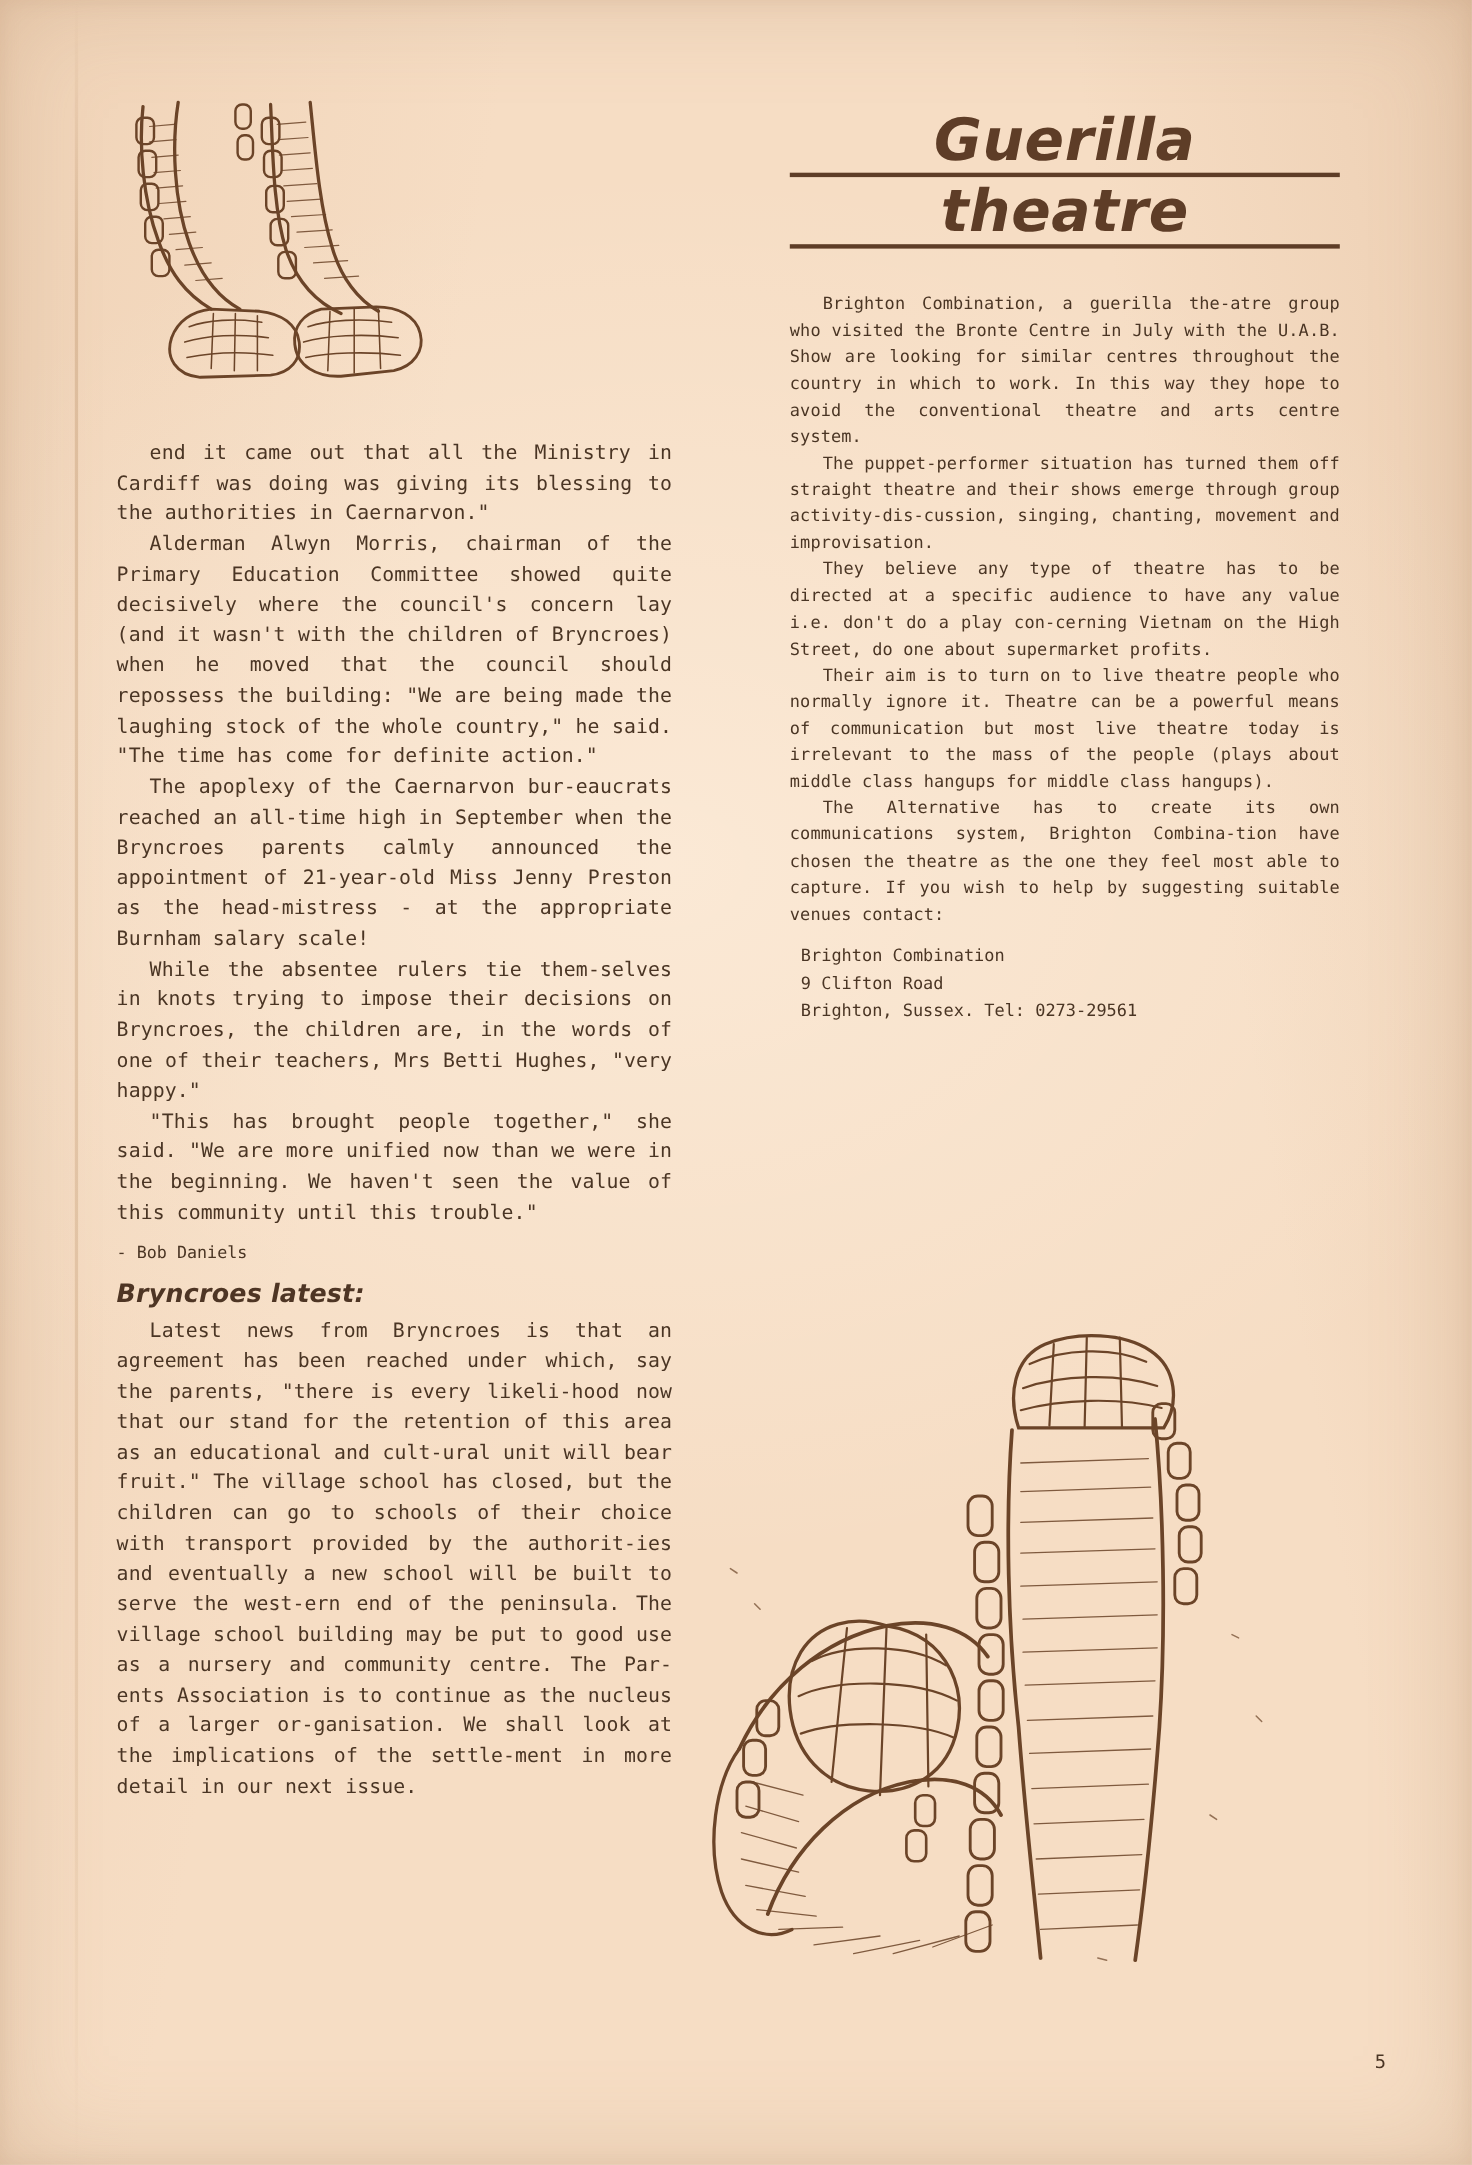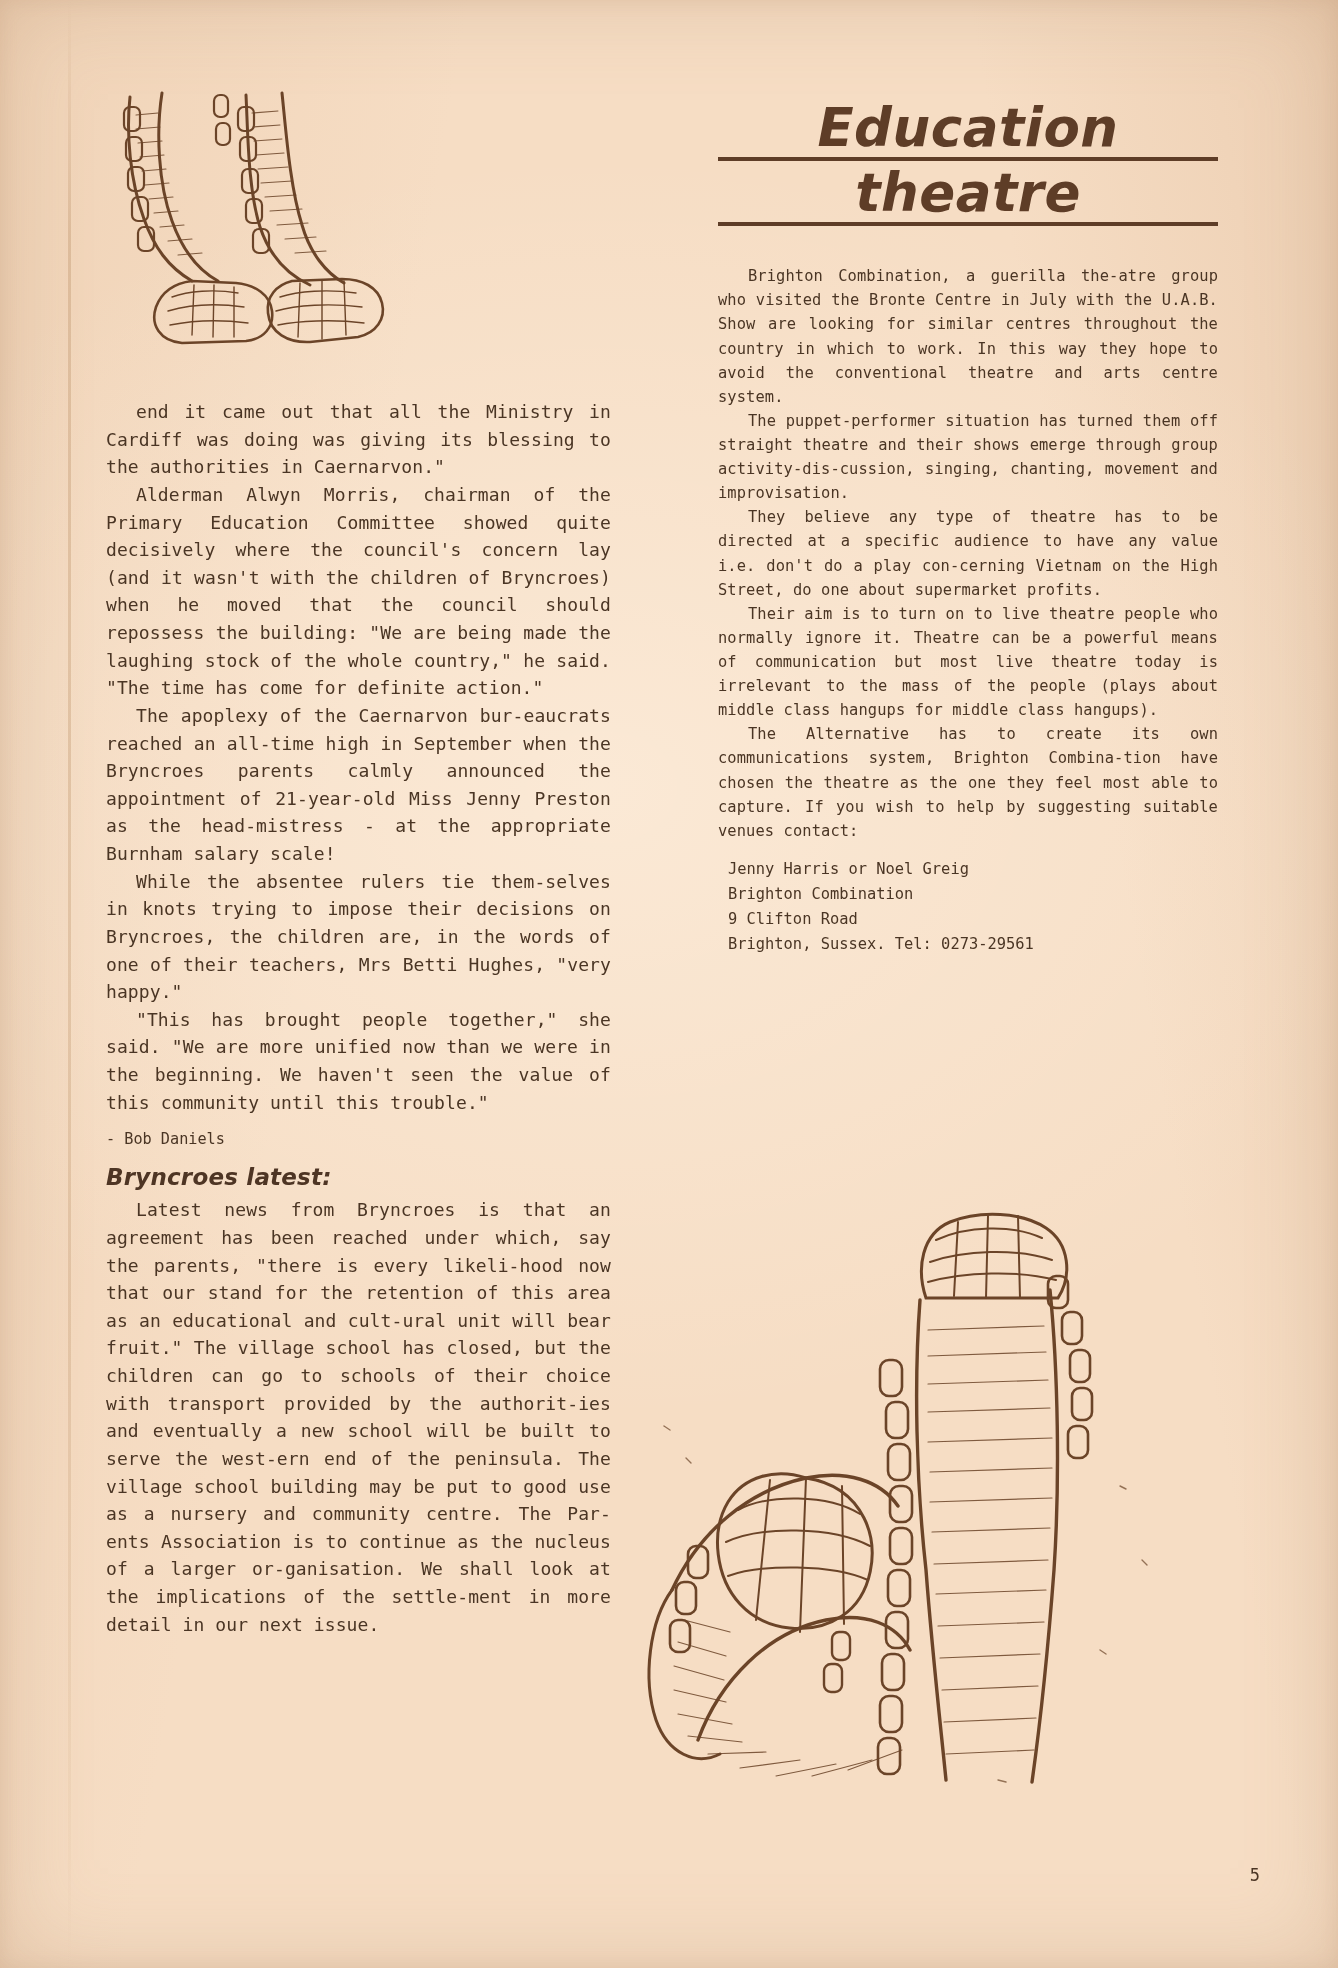--- a/index.html
+++ b/index.html
@@ -368,32 +368,31 @@
       </div>
       <div class="byline">- Bob Daniels</div>
       <div class="subhead">Bryncroes latest:</div>
       <div class="body-text">
         <p>Latest news from Bryncroes is that an agreement has been reached under which, say the parents, "there is every likeli-hood now that our stand for the retention of this area as an educational and cult-ural unit will bear fruit." The village school has closed, but the children can go to schools of their choice with transport provided by the authorit-ies and eventually a new school will be built to serve the west-ern end of the peninsula. The village school building may be put to good use as a nursery and community centre. The Par-ents Association is to continue as the nucleus of a larger or-ganisation. We shall look at the implications of the settle-ment in more detail in our next issue.</p>
       </div>
     </div>
 
     <div class="col-right">
       <div class="headline">
-        <span class="hl1">Education</span>
+        <span class="hl1">Guerilla</span>
         <span class="hl2">theatre</span>
       </div>
       <div class="body-text" style="margin-top:38px">
         <p>Brighton Combination, a guerilla the-atre group who visited the Bronte Centre in July with the U.A.B. Show are looking for similar centres throughout the country in which to work. In this way they hope to avoid the conventional theatre and arts centre system.</p>
         <p>The puppet-performer situation has turned them off straight theatre and their shows emerge through group activity-dis-cussion, singing, chanting, movement and improvisation.</p>
         <p>They believe any type of theatre has to be directed at a specific audience to have any value i.e. don't do a play con-cerning Vietnam on the High Street, do one about supermarket profits.</p>
         <p>Their aim is to turn on to live theatre people who normally ignore it. Theatre can be a powerful means of communication but most live theatre today is irrelevant to the mass of the people (plays about middle class hangups for middle class hangups).</p>
         <p>The Alternative has to create its own communications system, Brighton Combina-tion have chosen the theatre as the one they feel most able to capture. If you wish to help by suggesting suitable venues contact:</p>
       </div>
       <div class="contact-block">
-        <div>Jenny Harris or Noel Greig</div>
         <div>Brighton Combination</div>
         <div>9 Clifton Road</div>
         <div>Brighton, Sussex. Tel: 0273-29561</div>
       </div>
     </div>
 
     <div class="page-number">5</div>
   </div>
 </div>
 

